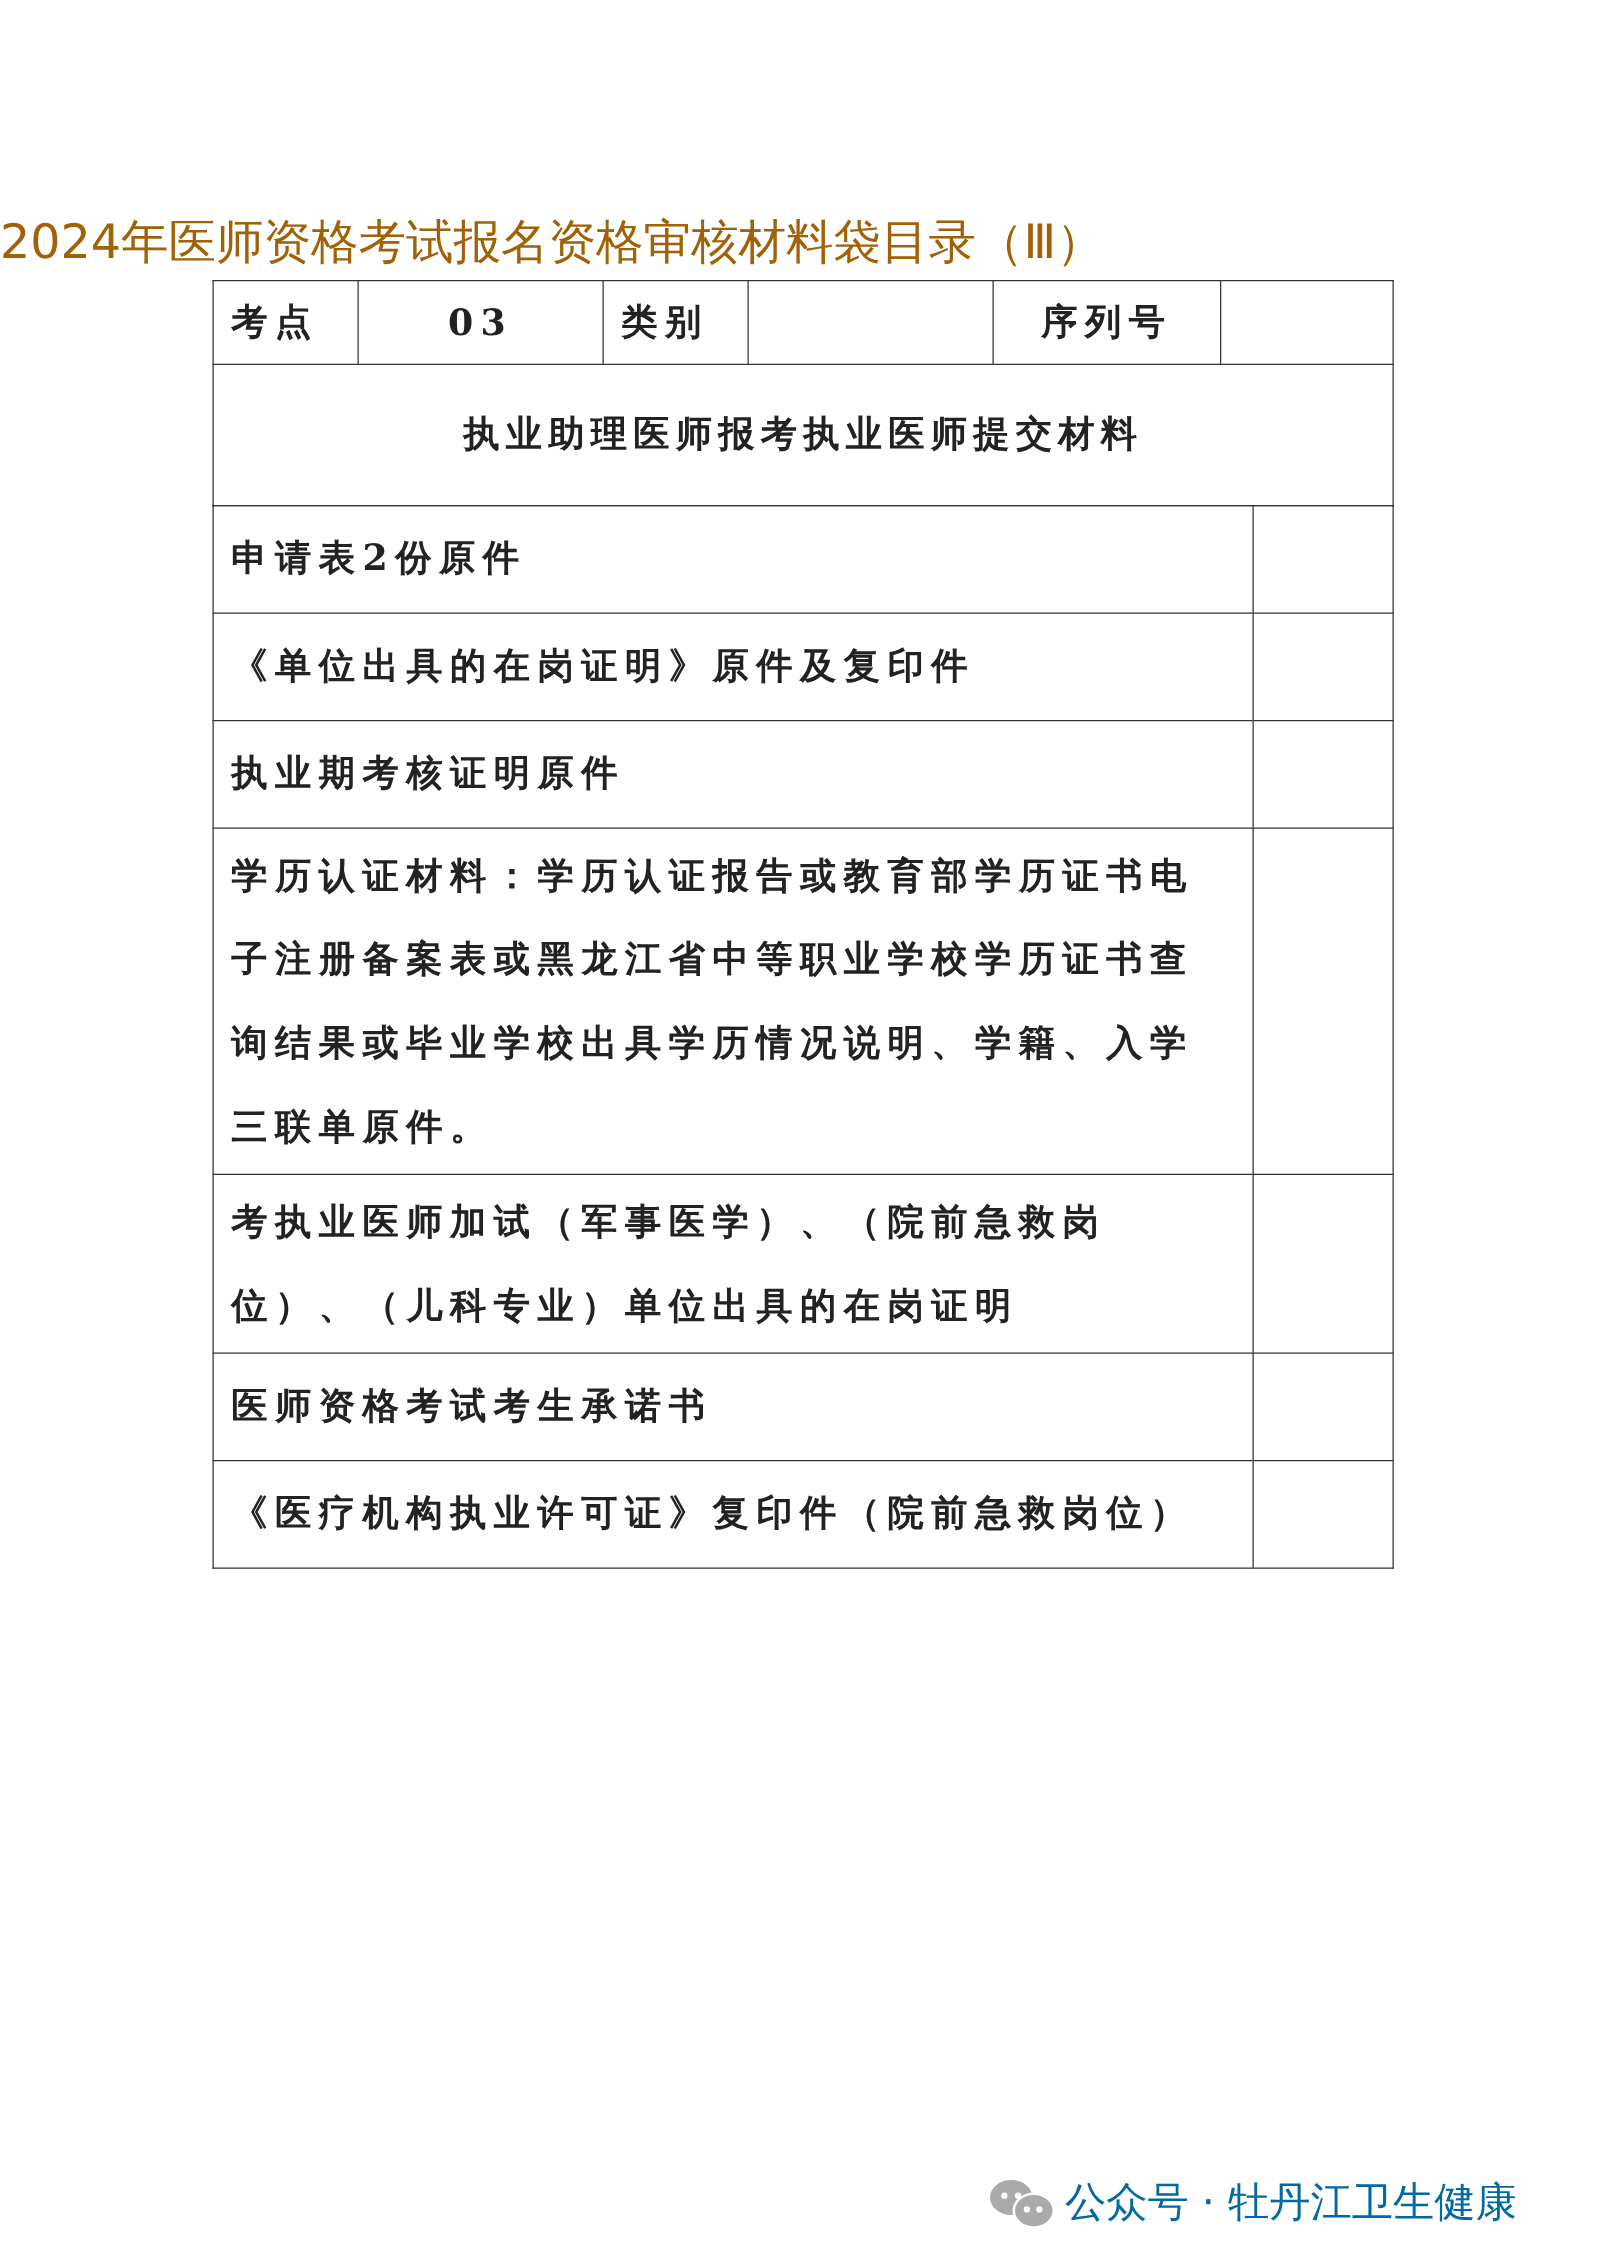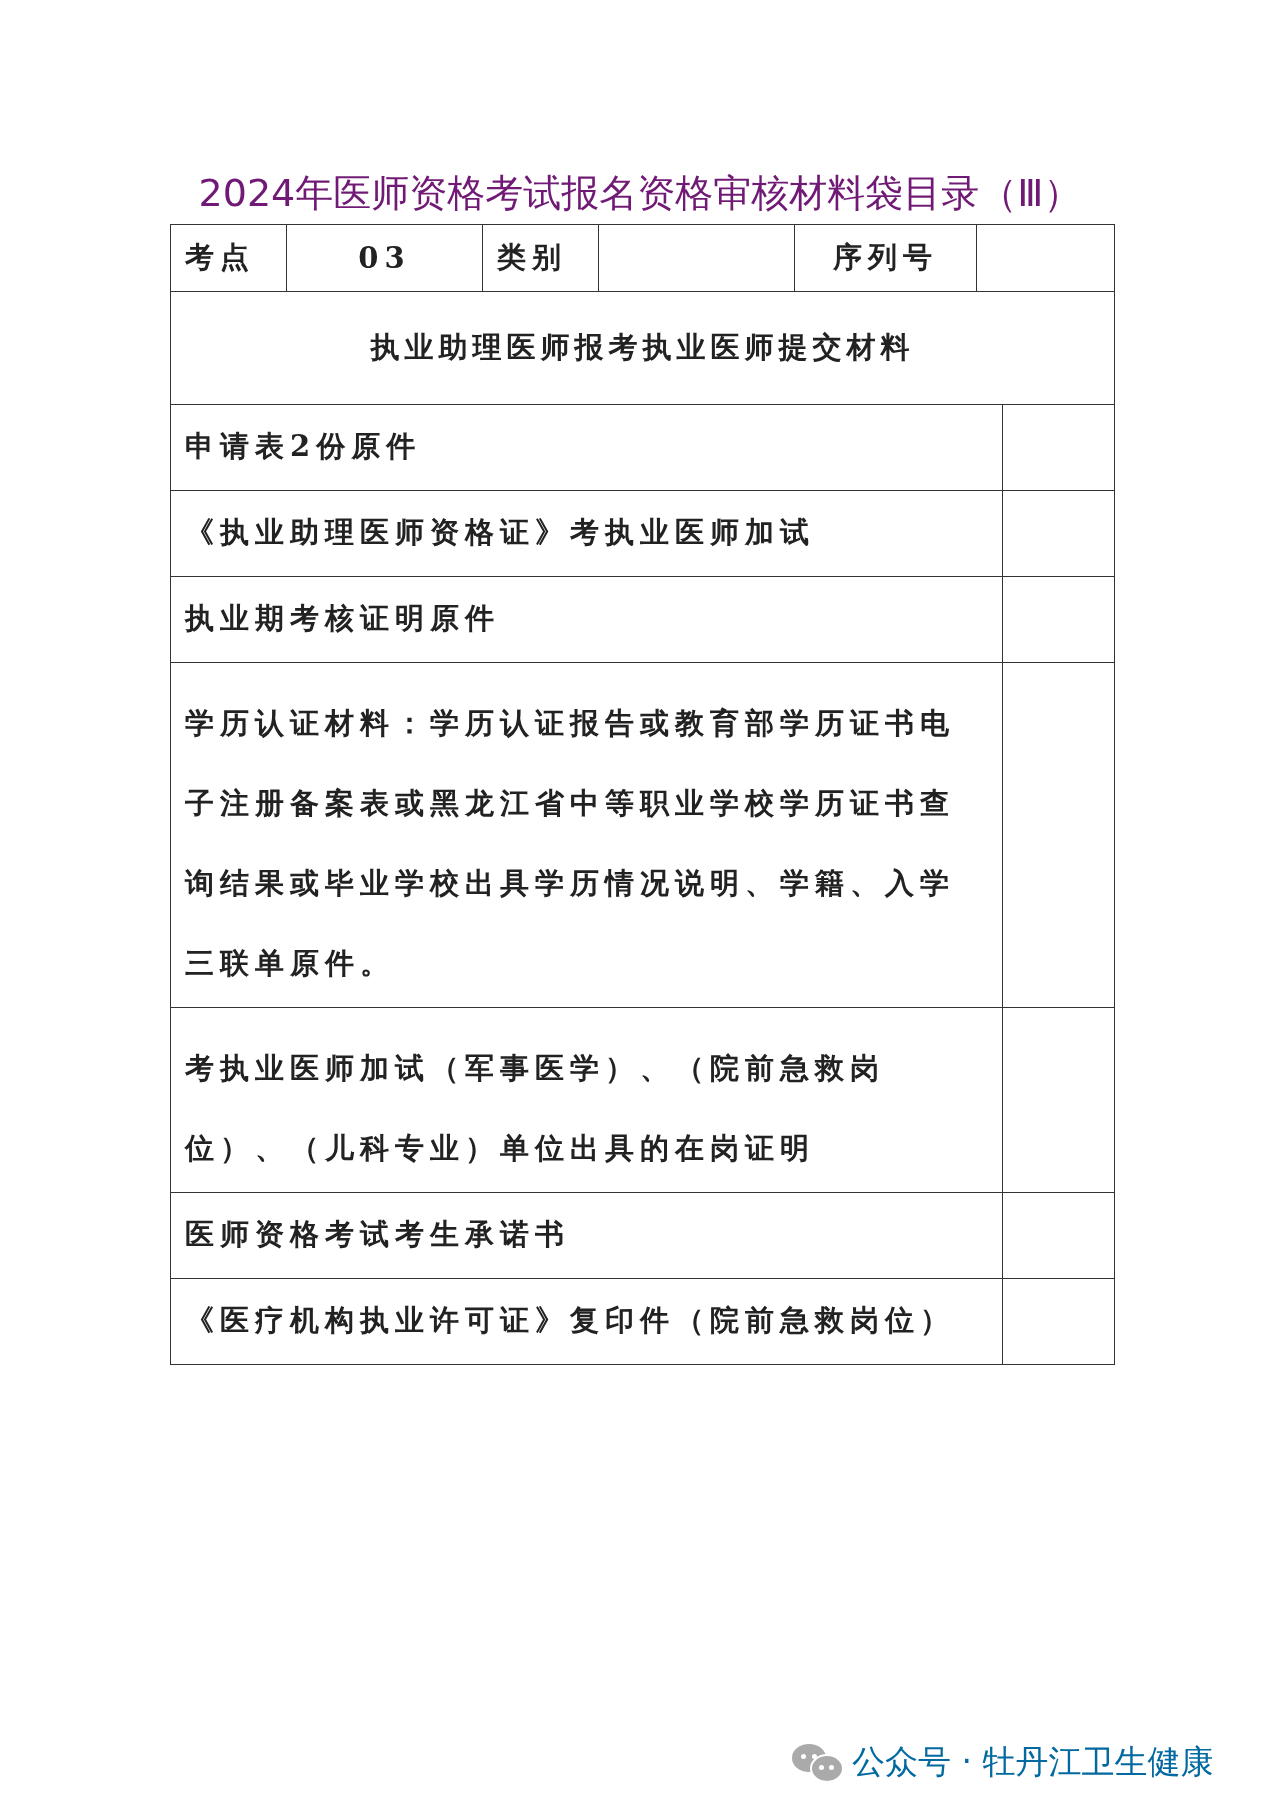--- a/index.html
+++ b/index.html
@@ -1,30 +1,30 @@
 <!DOCTYPE html>
 <html><head>
 <meta charset="utf-8">
 <style>
   html, body { margin: 0; padding: 0; background: #ffffff; }
   body { width: 1280px; height: 1810px; position: relative; overflow: hidden;
          font-family: "DejaVu Serif", "Liberation Serif", serif; color: #1a1a1a; }
-  .title { position: absolute; left: 0; top: 168px; width: 1280px; text-align: center;
+  .title { position: absolute; left: 0; top: 168px; width: 1280px; text-align: left;
            font-family: "DejaVu Sans", "Liberation Sans", sans-serif; font-size: 38px;
-           color: #701a75; letter-spacing: 0px; }
+           color: #a16207; letter-spacing: 0px; }
   .sheet { position: absolute; left: 170px; top: 224px; width: 944px; font-weight: bold; }
   table { border-collapse: collapse; width: 944px; table-layout: fixed; }
   td { border: 1.5px solid #333; padding: 0 14px; font-size: 29px; letter-spacing: 6px;
        vertical-align: middle; color: #222; }
   .c { text-align: center; }
   .row-h1 td, .row-h2 td { height: 66px; }
   .row-section td { height: 112px; text-align: center; letter-spacing: 5px; }
   .item td { height: 85px; }
   .item .chk { width: 112px; padding: 0; }
-  .multi { line-height: 80px; padding-top: 20px; padding-bottom: 4px; }
+  .multi { line-height: 67px; padding-top: 4px; padding-bottom: 4px; }
   .watermark { position: absolute; left: 790px; top: 1740px; height: 44px; display: flex;
                align-items: center; gap: 10px; color: #0369a1;
                font-family: "DejaVu Sans", "Liberation Sans", sans-serif; font-size: 33px; }
   .wechat { width: 52px; height: 40px; position: relative; }
   .bubble1 { position: absolute; left: 2px; top: 2px; width: 34px; height: 28px; border-radius: 50%; background: #aaa; }
   .bubble2 { position: absolute; left: 20px; top: 12px; width: 30px; height: 25px; border-radius: 50%; background: #aaa; border: 2px solid #fff; }
   .dot { position: absolute; width: 5px; height: 5px; border-radius: 50%; background: #fff; }
 </style>
 </head>
 <body>
@@ -59,21 +59,21 @@
     <colgroup>
         <col style="width:832px">
         <col style="width:112px">
       </colgroup>
     <tbody>
         <tr class="item">
       <td>申请表2份原件</td>
       <td class="chk"></td>
     </tr>
     <tr class="item">
-      <td>《执业助理医师资格证》考执业医师加试</td>
+      <td>《单位出具的在岗证明》原件及复印件</td>
       <td class="chk"></td>
     </tr>
     <tr class="item">
       <td>执业期考核证明原件</td>
       <td class="chk"></td>
     </tr>
     <tr class="item">
       <td class="multi" style="height:262px">学历认证材料：学历认证报告或教育部学历证书电子注册备案表或黑龙江省中等职业学校学历证书查询结果或毕业学校出具学历情况说明、学籍、入学三联单原件。</td>
       <td class="chk"></td>
     </tr>

